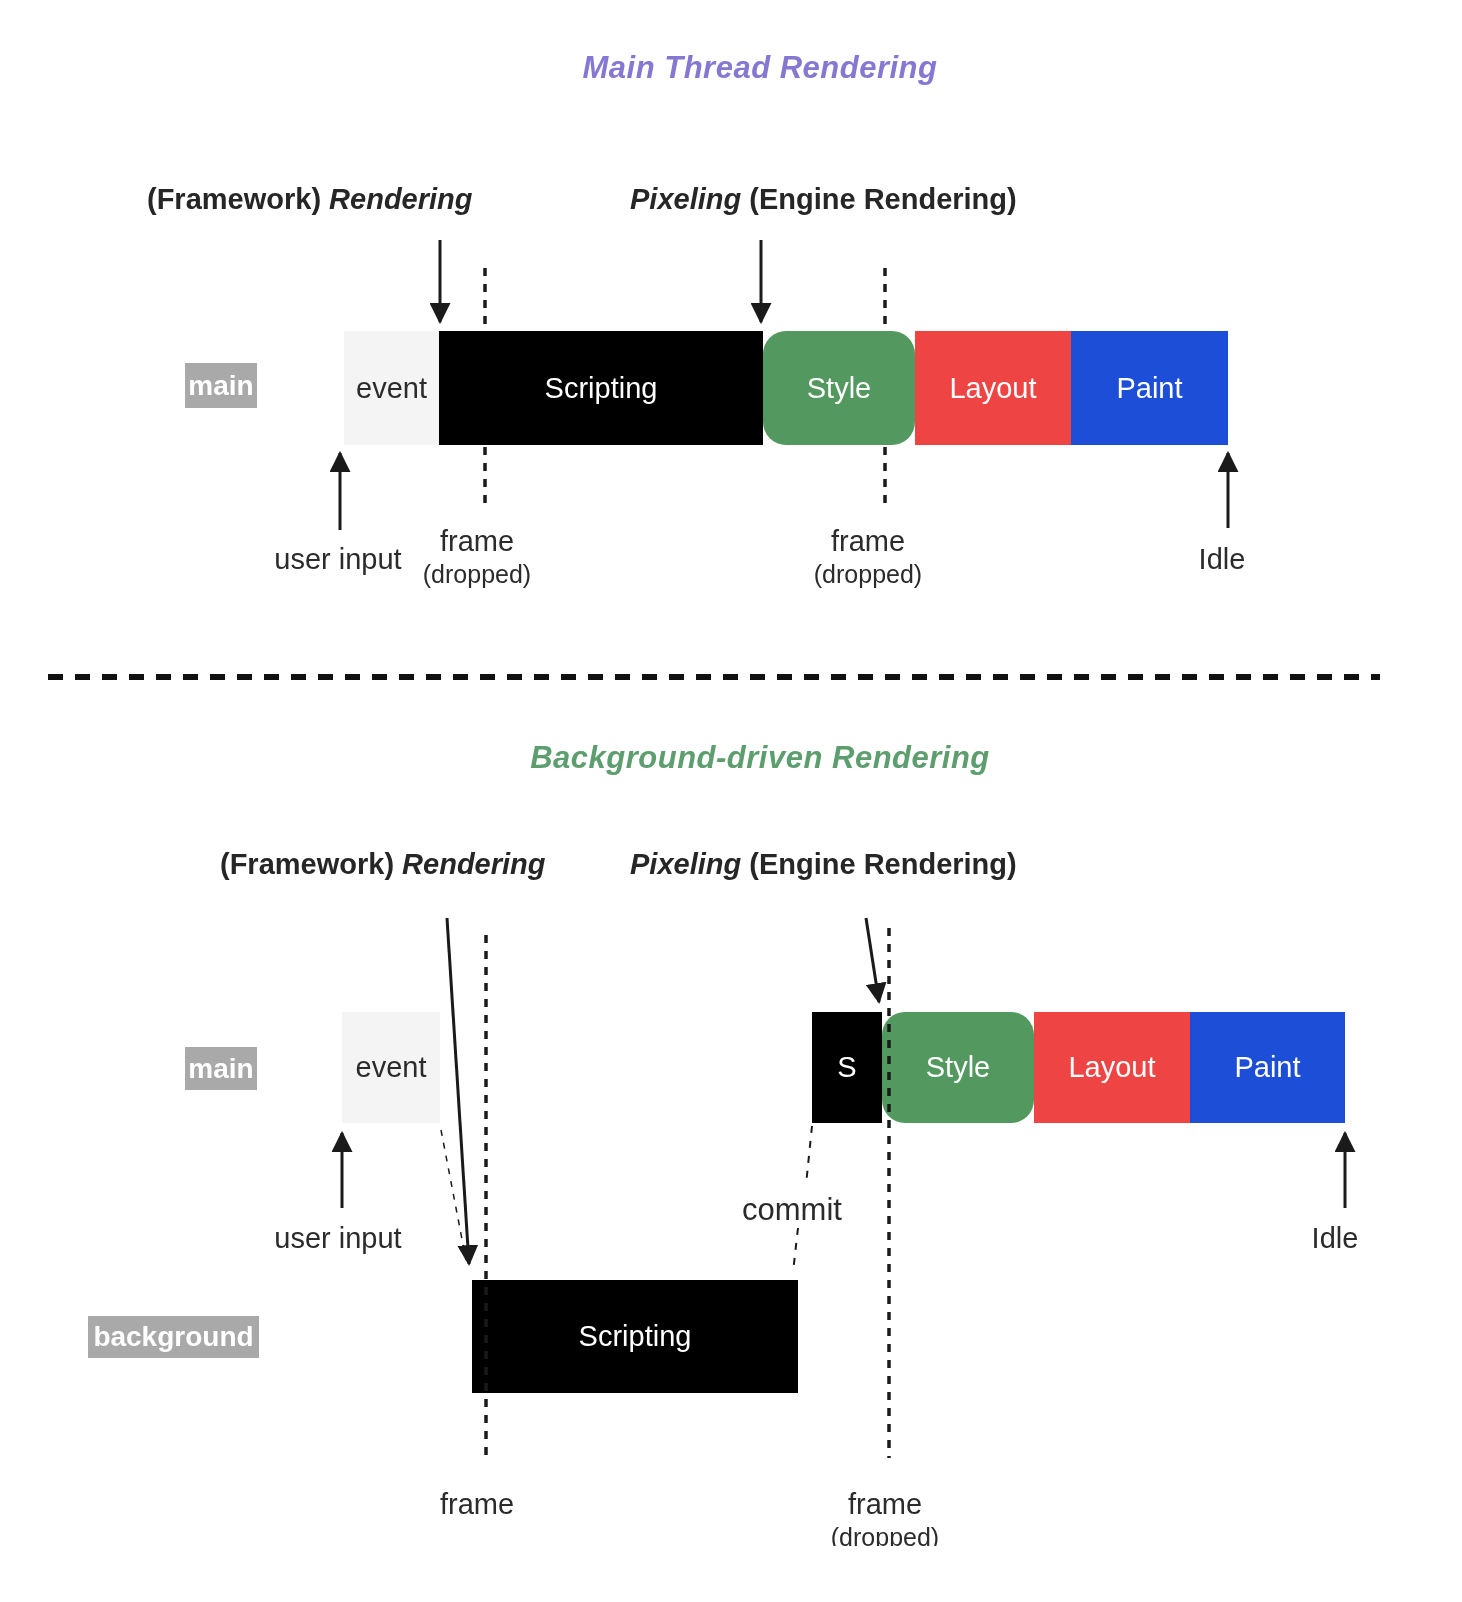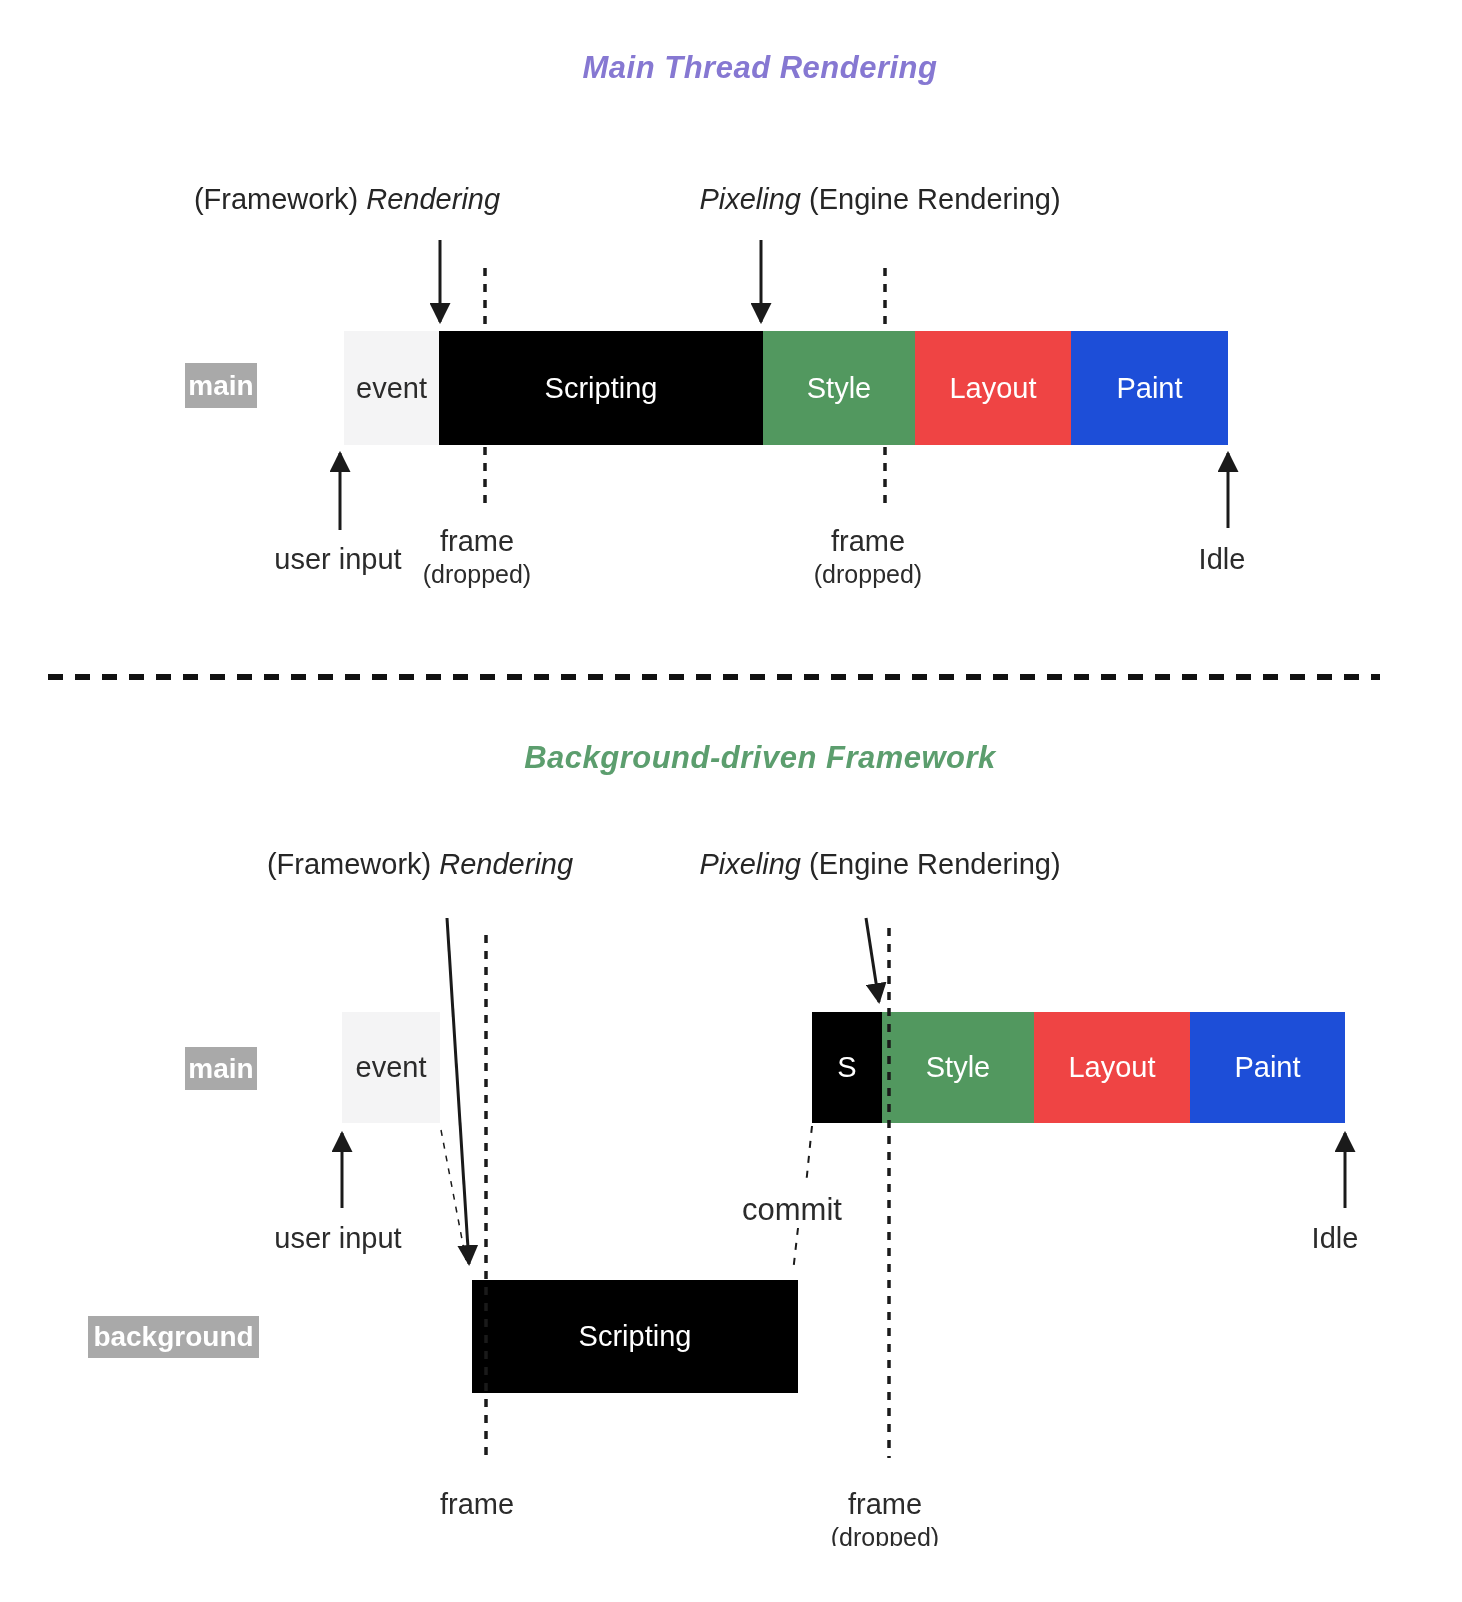--- a/index.html
+++ b/index.html
@@ -16,40 +16,40 @@
   
   .sec-title{
     left:260px;width:1000px;
     font-size:31px;font-weight:bold;font-style:italic;
     text-align:center;letter-spacing:0.5px;
   }
   .title-purple{color:#8678d2;}
   .title-green{color:#5c9e6e;}
   
   .phase-label{
-    font-size:29px;font-weight:normal;color:#262626;
-    text-align:center;white-space:nowrap;
+    font-size:29px;font-weight:bold;color:#262626;
+    text-align:left;white-space:nowrap;
   }
   .phase-label .it{font-style:italic;}
   
   .badge{
     background:#a9a9a9;color:#ffffff;
     font-size:28px;font-weight:bold;
     display:flex;align-items:center;justify-content:center;
     white-space:nowrap;
   }
   
   .bar{display:flex;height:114px;}
   .seg{
     display:flex;align-items:center;justify-content:center;
     font-size:29px;color:#ffffff;white-space:nowrap;
   }
   .c-event{background:#f4f4f5;color:#2b2b2b;}
   .c-blue{background:#000000;}
-  .c-green{background:#52985f;}
+  .c-green{background:#52985f;border-radius:23px;}
   .c-gold{background:#ef4444;}
   .c-red{background:#1d4ed8;}
   
   .box{
     display:flex;align-items:center;justify-content:center;
     font-size:29px;white-space:nowrap;
   }
   
   .ann{font-size:29px;color:#2b2b2b;white-space:nowrap;}
   .ann .sub{font-size:25px;display:block;margin-top:2px;}
@@ -94,21 +94,21 @@
     <span class="sub">(dropped)</span>
   </div>
 
   <div class="abs ann center" style="left:768px;width:200px;top:525px;">
     <span>frame</span>
     <span class="sub">(dropped)</span>
   </div>
 
   <div class="abs ann center" style="left:1122px;width:200px;top:543px;">Idle</div>
 
-  <div class="abs sec-title title-green" style="top:740px;">Background-driven Framework</div>
+  <div class="abs sec-title title-green" style="top:740px;">Background-driven Rendering</div>
 
   <div class="abs phase-label" style="left:220px;width:400px;top:848px;">
     <span>(Framework)</span>&nbsp;<span class="it">Rendering</span>
   </div>
 
   <div class="abs phase-label" style="left:630px;width:500px;top:848px;">
     <span class="it">Pixeling</span>&nbsp;<span>(Engine Rendering)</span>
   </div>
 
   <div class="abs badge" style="left:185px;top:1047px;width:72px;height:43px;">main</div>

